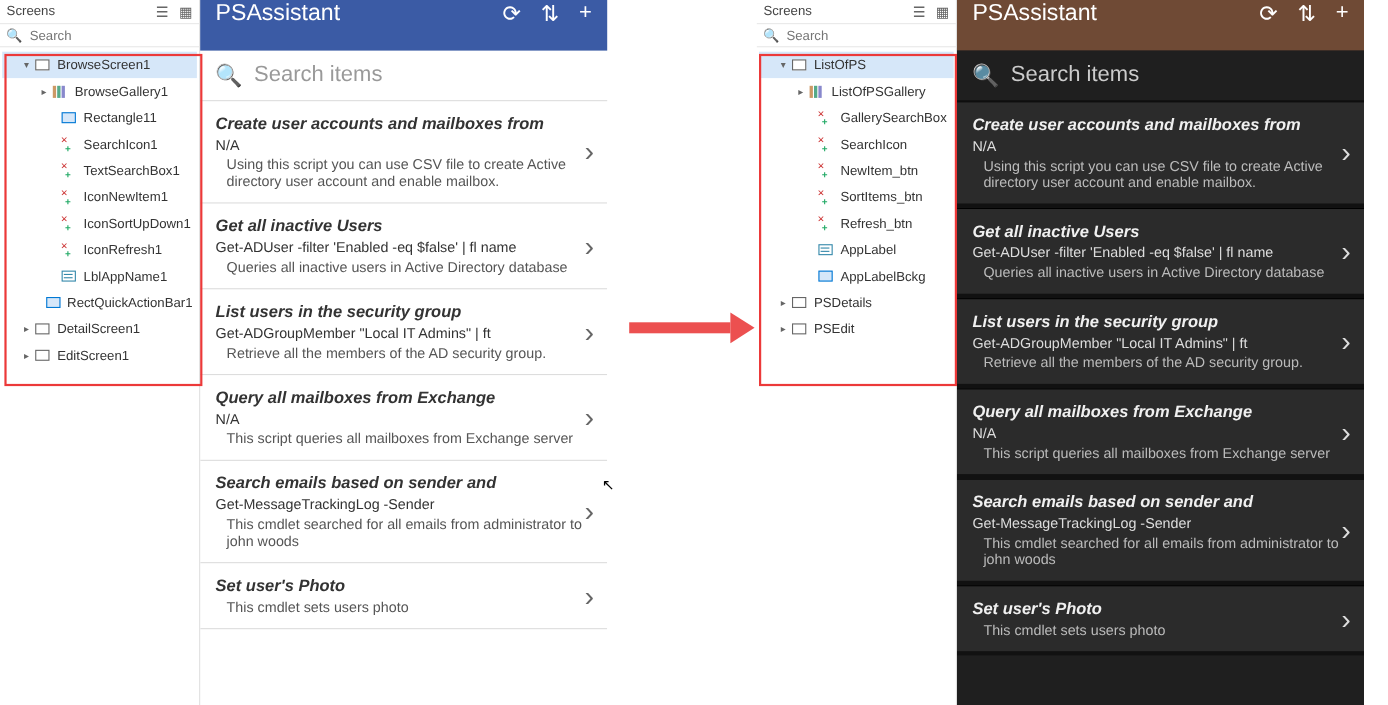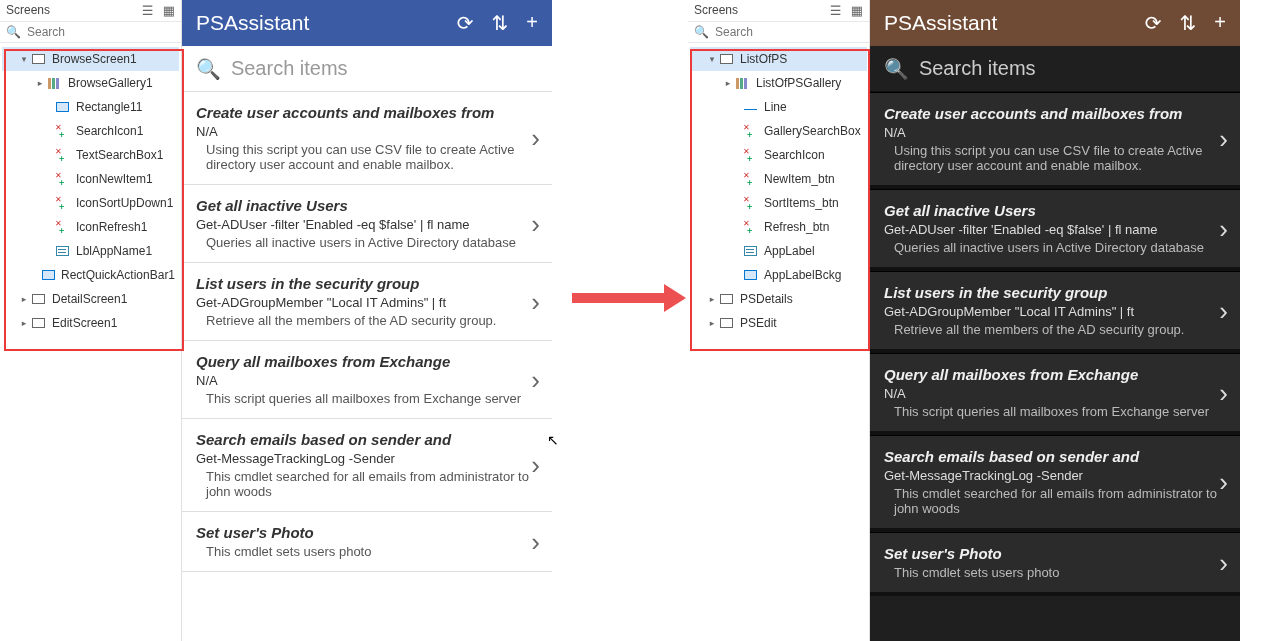--- a/index.html
+++ b/index.html
@@ -25,21 +25,21 @@
 .icon-gallery span:nth-child(3){background:#88c;}
 .icon-rect { border:1px solid #0078d4; width:13px; height:10px; background:#d6e7f9;}
 .icon-ctrl { width:14px; height:14px; position:relative; display:inline-block;}
 .icon-ctrl::before { content:"✕"; font-size:8px; color:#c33; position:absolute; top:-1px; left:0;}
 .icon-ctrl::after { content:"+"; font-size:9px; color:#2a6; position:absolute; bottom:-2px; left:4px; font-weight:bold;}
 .icon-label { border:1px solid #38a; width:13px; height:10px; background:#fff; position:relative;}
 .icon-label::after { content:""; width:8px; height:1px; background:#38a; position:absolute; top:2px; left:1px; box-shadow:0 3px #38a;}
 .icon-line { width:13px; height:1px; background:#0078d4; margin-top:5px;}
 
 .app-pane { width: 370px; display:flex; flex-direction:column; }
-.app-header { height:46px; display:flex; align-items:center; justify-content:space-between; padding:0 14px; color:#fff;}
+.app-header { height:46px; display:flex; justify-content:space-between; padding:0 14px; color:#fff;}
 .app-header.blue { background:#3b5ba5;}
 .app-header.brown { background:#6f4a35;}
 .app-title { font-size:21px; font-weight:400;}
 .app-header-icons { display:flex; gap:18px; font-size:20px;}
 .app-search { height:46px; display:flex; align-items:center; padding:0 14px; border-bottom:1px solid #ddd;}
 .app-search .mag { font-size:20px; color:#999; margin-right:10px;}
 .app-search-text { font-size:20px; color:#999;}
 .app-pane.dark { background:#1f1f1f; color:#e8e8e8;}
 .app-pane.dark .app-search { border-bottom-color:#111; background:#1f1f1f;}
 .app-pane.dark .app-search .mag, .app-pane.dark .app-search-text { color:#ccc;}
@@ -256,27 +256,20 @@
             <span></span>
             <span></span>
             <span></span>
           </span>
         </span>
         <span>ListOfPSGallery</span>
       </div>
       <div class="tree-item indent-3">
         <span class="arrow"></span>
         <span class="icon">
-          <span class="icon-line"></span>
-        </span>
-        <span>Line</span>
-      </div>
-      <div class="tree-item indent-3">
-        <span class="arrow"></span>
-        <span class="icon">
           <span class="icon-ctrl"></span>
         </span>
         <span>GallerySearchBox</span>
       </div>
       <div class="tree-item indent-3">
         <span class="arrow"></span>
         <span class="icon">
           <span class="icon-ctrl"></span>
         </span>
         <span>SearchIcon</span>

